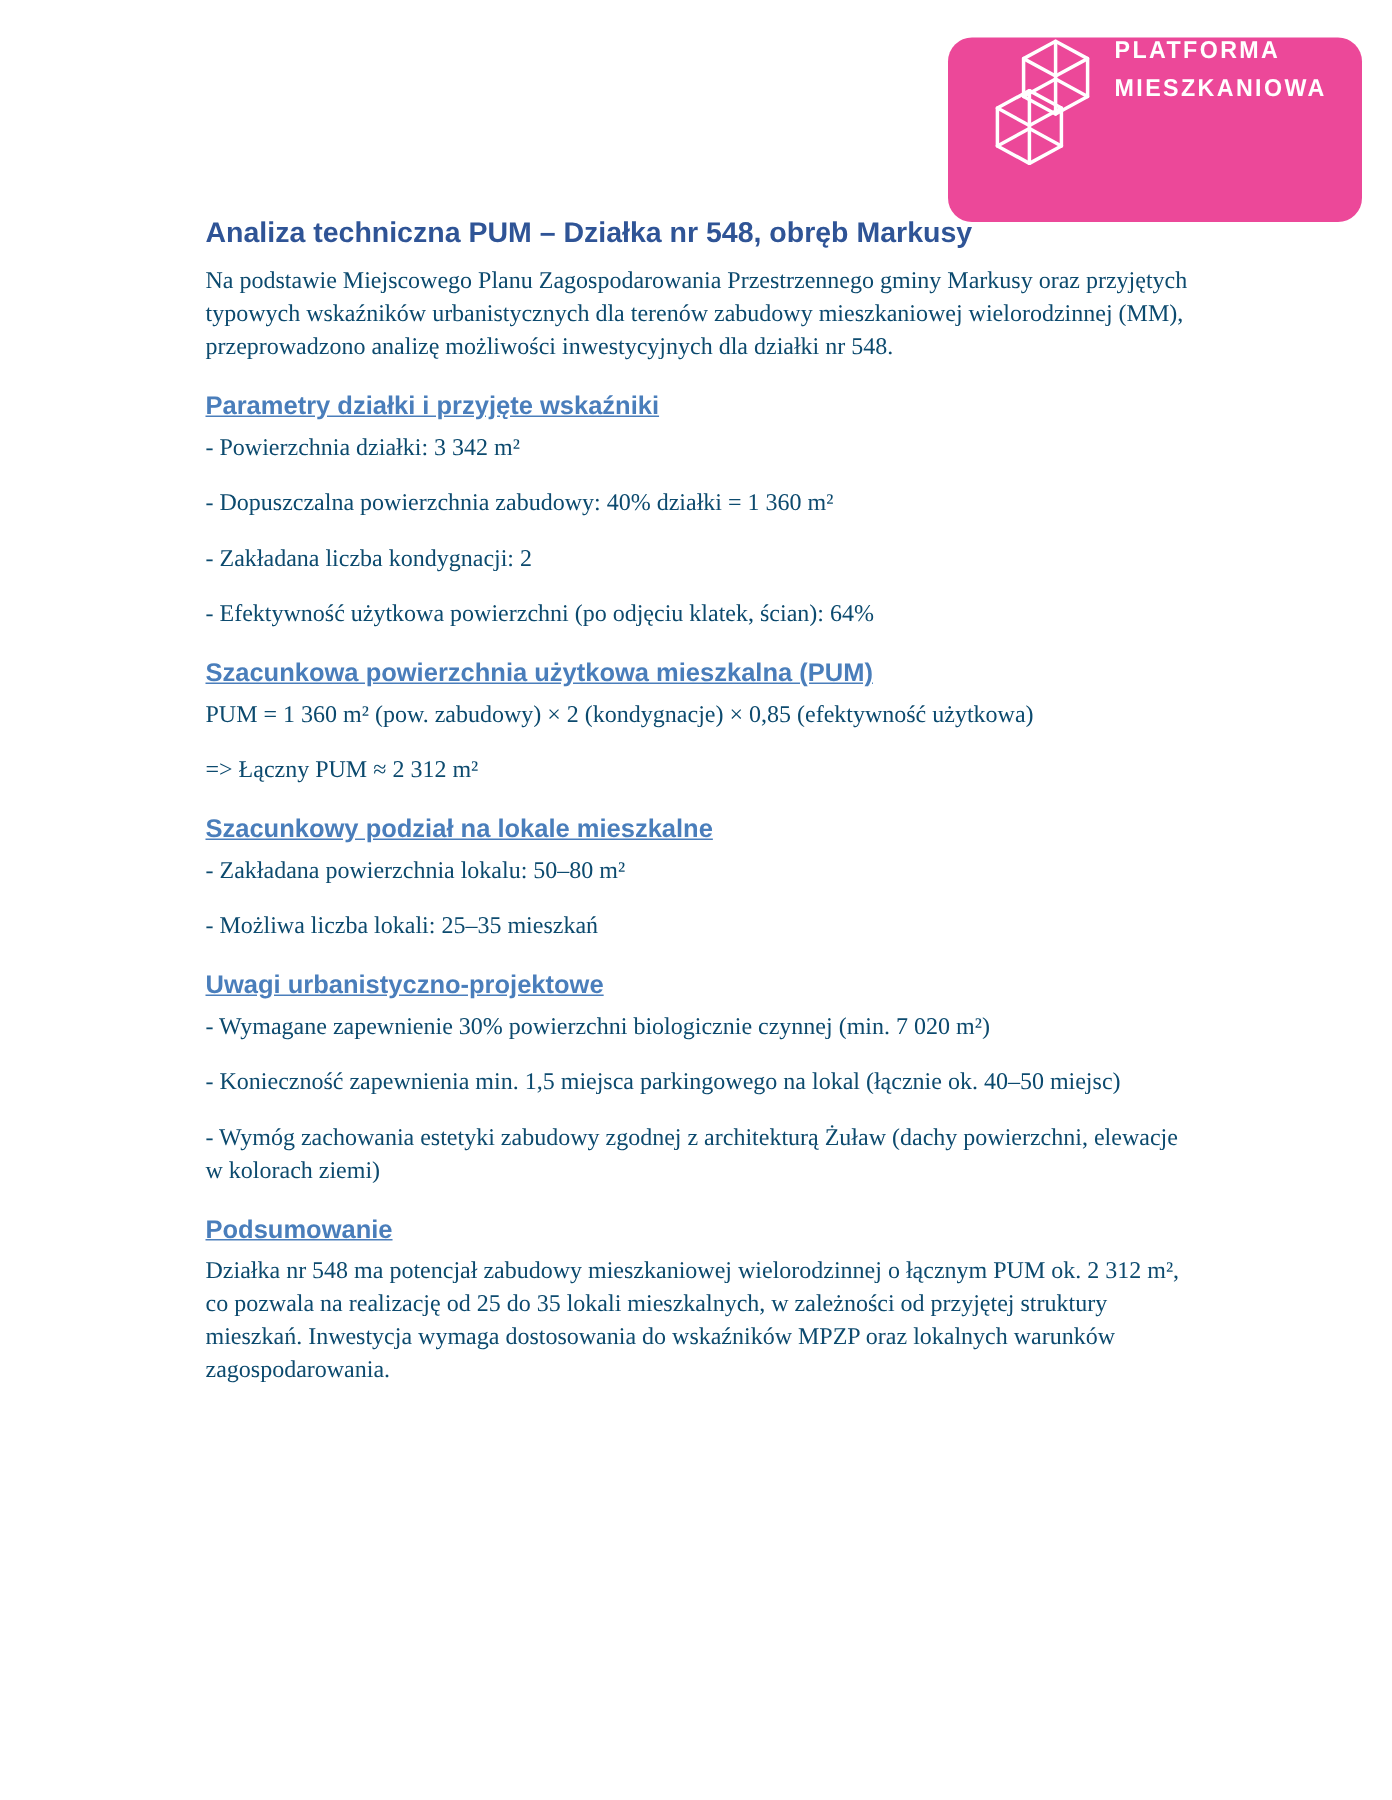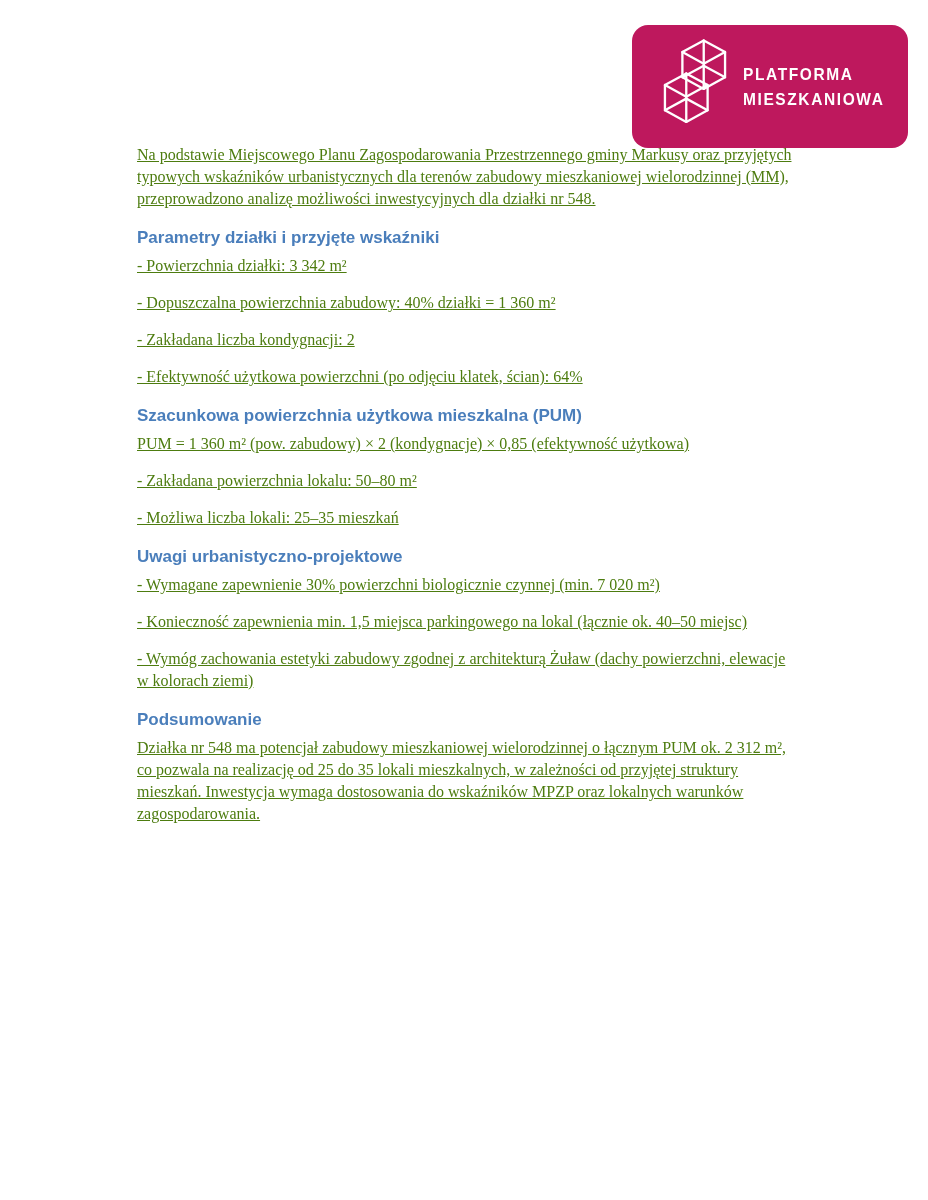--- a/index.html
+++ b/index.html
@@ -17,24 +17,23 @@
     background: #ffffff;
   }
 
   
   .logo-badge {
     position: absolute;
     left: 632px;
     top: 25px;
     width: 276px;
     height: 123px;
-    background: #be185d;
+    background: #ec4899;
     border-radius: 16px;
     display: flex;
-    align-items: center;
   }
   .logo-icon-wrap {
     margin-left: 31px;
     width: 64px;
     height: 98px;
     flex: 0 0 auto;
   }
   .logo-text {
     margin-left: 16px;
     color: #ffffff;
@@ -63,27 +62,27 @@
     margin-bottom: 9px;
   }
   .section-heading {
     font-family: "Liberation Sans", sans-serif;
     font-weight: bold;
     font-size: 17px;
     line-height: 22px;
     color: #4a7ebb;
     margin-top: 17px;
     margin-bottom: 6px;
+    text-decoration: underline;
   }
   .body-par {
     font-size: 16px;
     line-height: 22px;
     margin-bottom: 15px;
-    color: #4d7c0f;
-    text-decoration: underline;
+    color: #0c4a6e;
   }
   .body-par:last-child { margin-bottom: 16px; }
 </style>
 </head>
 <body>
 
 <div class="page">
 
   <div class="logo-badge">
     <div class="logo-icon-wrap">
@@ -100,31 +99,34 @@
         <path d="M24 60 L24 86 M24 36 L24 62"></path>
       </svg>
     </div>
     <div class="logo-text">
       <div>PLATFORMA</div>
       <div>MIESZKANIOWA</div>
     </div>
   </div>
 
   <div class="content">
+    <h1 class="doc-title">Analiza techniczna PUM – Działka nr 548, obręb Markusy</h1>
     <p class="body-par">Na podstawie Miejscowego Planu Zagospodarowania Przestrzennego gminy Markusy oraz przyjętych typowych wskaźników urbanistycznych dla terenów zabudowy mieszkaniowej wielorodzinnej (MM), przeprowadzono analizę możliwości inwestycyjnych dla działki nr 548.</p>
 
     <h2 class="section-heading">Parametry działki i przyjęte wskaźniki</h2>
     <p class="body-par">- Powierzchnia działki: 3 342 m²</p>
     <p class="body-par">- Dopuszczalna powierzchnia zabudowy: 40% działki = 1 360 m²</p>
     <p class="body-par">- Zakładana liczba kondygnacji: 2</p>
     <p class="body-par">- Efektywność użytkowa powierzchni (po odjęciu klatek, ścian): 64%</p>
 
     <h2 class="section-heading">Szacunkowa powierzchnia użytkowa mieszkalna (PUM)</h2>
     <p class="body-par">PUM = 1 360 m² (pow. zabudowy) × 2 (kondygnacje) × 0,85 (efektywność użytkowa)</p>
+    <p class="body-par">=&gt; Łączny PUM ≈ 2 312 m²</p>
 
+    <h2 class="section-heading">Szacunkowy podział na lokale mieszkalne</h2>
     <p class="body-par">- Zakładana powierzchnia lokalu: 50–80 m²</p>
     <p class="body-par">- Możliwa liczba lokali: 25–35 mieszkań</p>
 
     <h2 class="section-heading">Uwagi urbanistyczno-projektowe</h2>
     <p class="body-par">- Wymagane zapewnienie 30% powierzchni biologicznie czynnej (min. 7 020 m²)</p>
     <p class="body-par">- Konieczność zapewnienia min. 1,5 miejsca parkingowego na lokal (łącznie ok. 40–50 miejsc)</p>
     <p class="body-par">- Wymóg zachowania estetyki zabudowy zgodnej z architekturą Żuław (dachy powierzchni, elewacje w kolorach ziemi)</p>
 
     <h2 class="section-heading">Podsumowanie</h2>
     <p class="body-par">Działka nr 548 ma potencjał zabudowy mieszkaniowej wielorodzinnej o łącznym PUM ok. 2 312 m², co pozwala na realizację od 25 do 35 lokali mieszkalnych, w zależności od przyjętej struktury mieszkań. Inwestycja wymaga dostosowania do wskaźników MPZP oraz lokalnych warunków zagospodarowania.</p>

